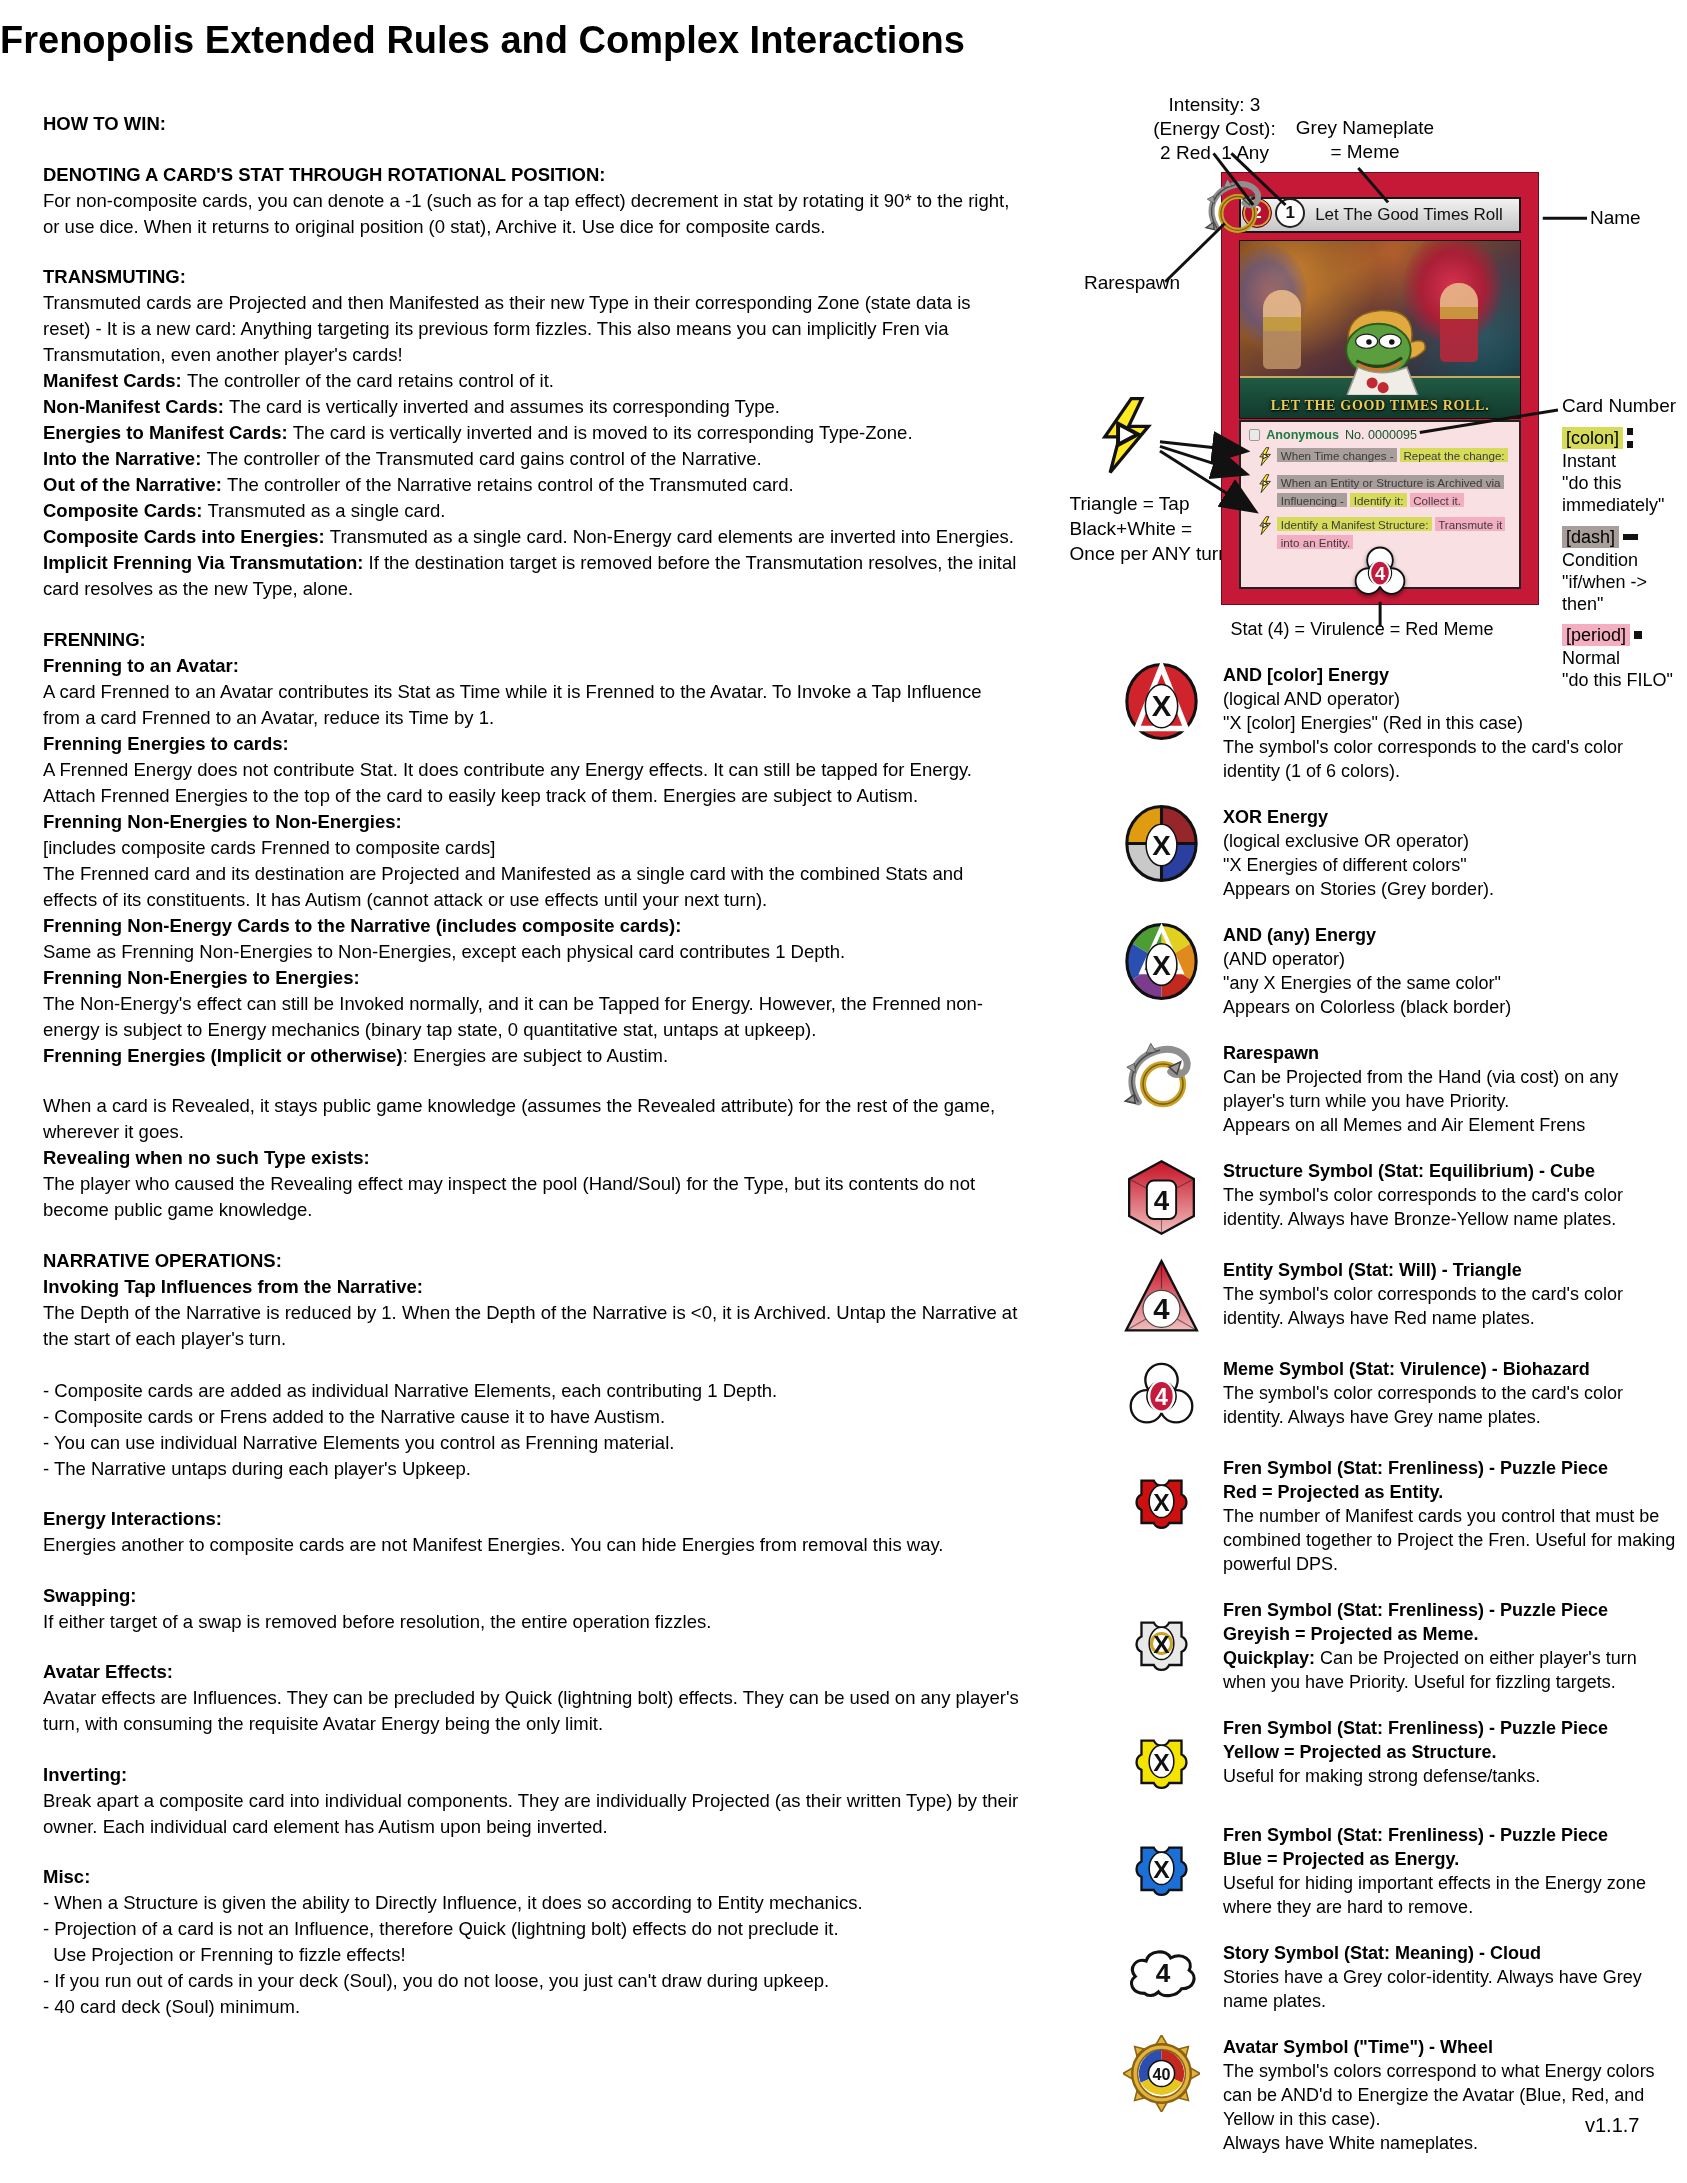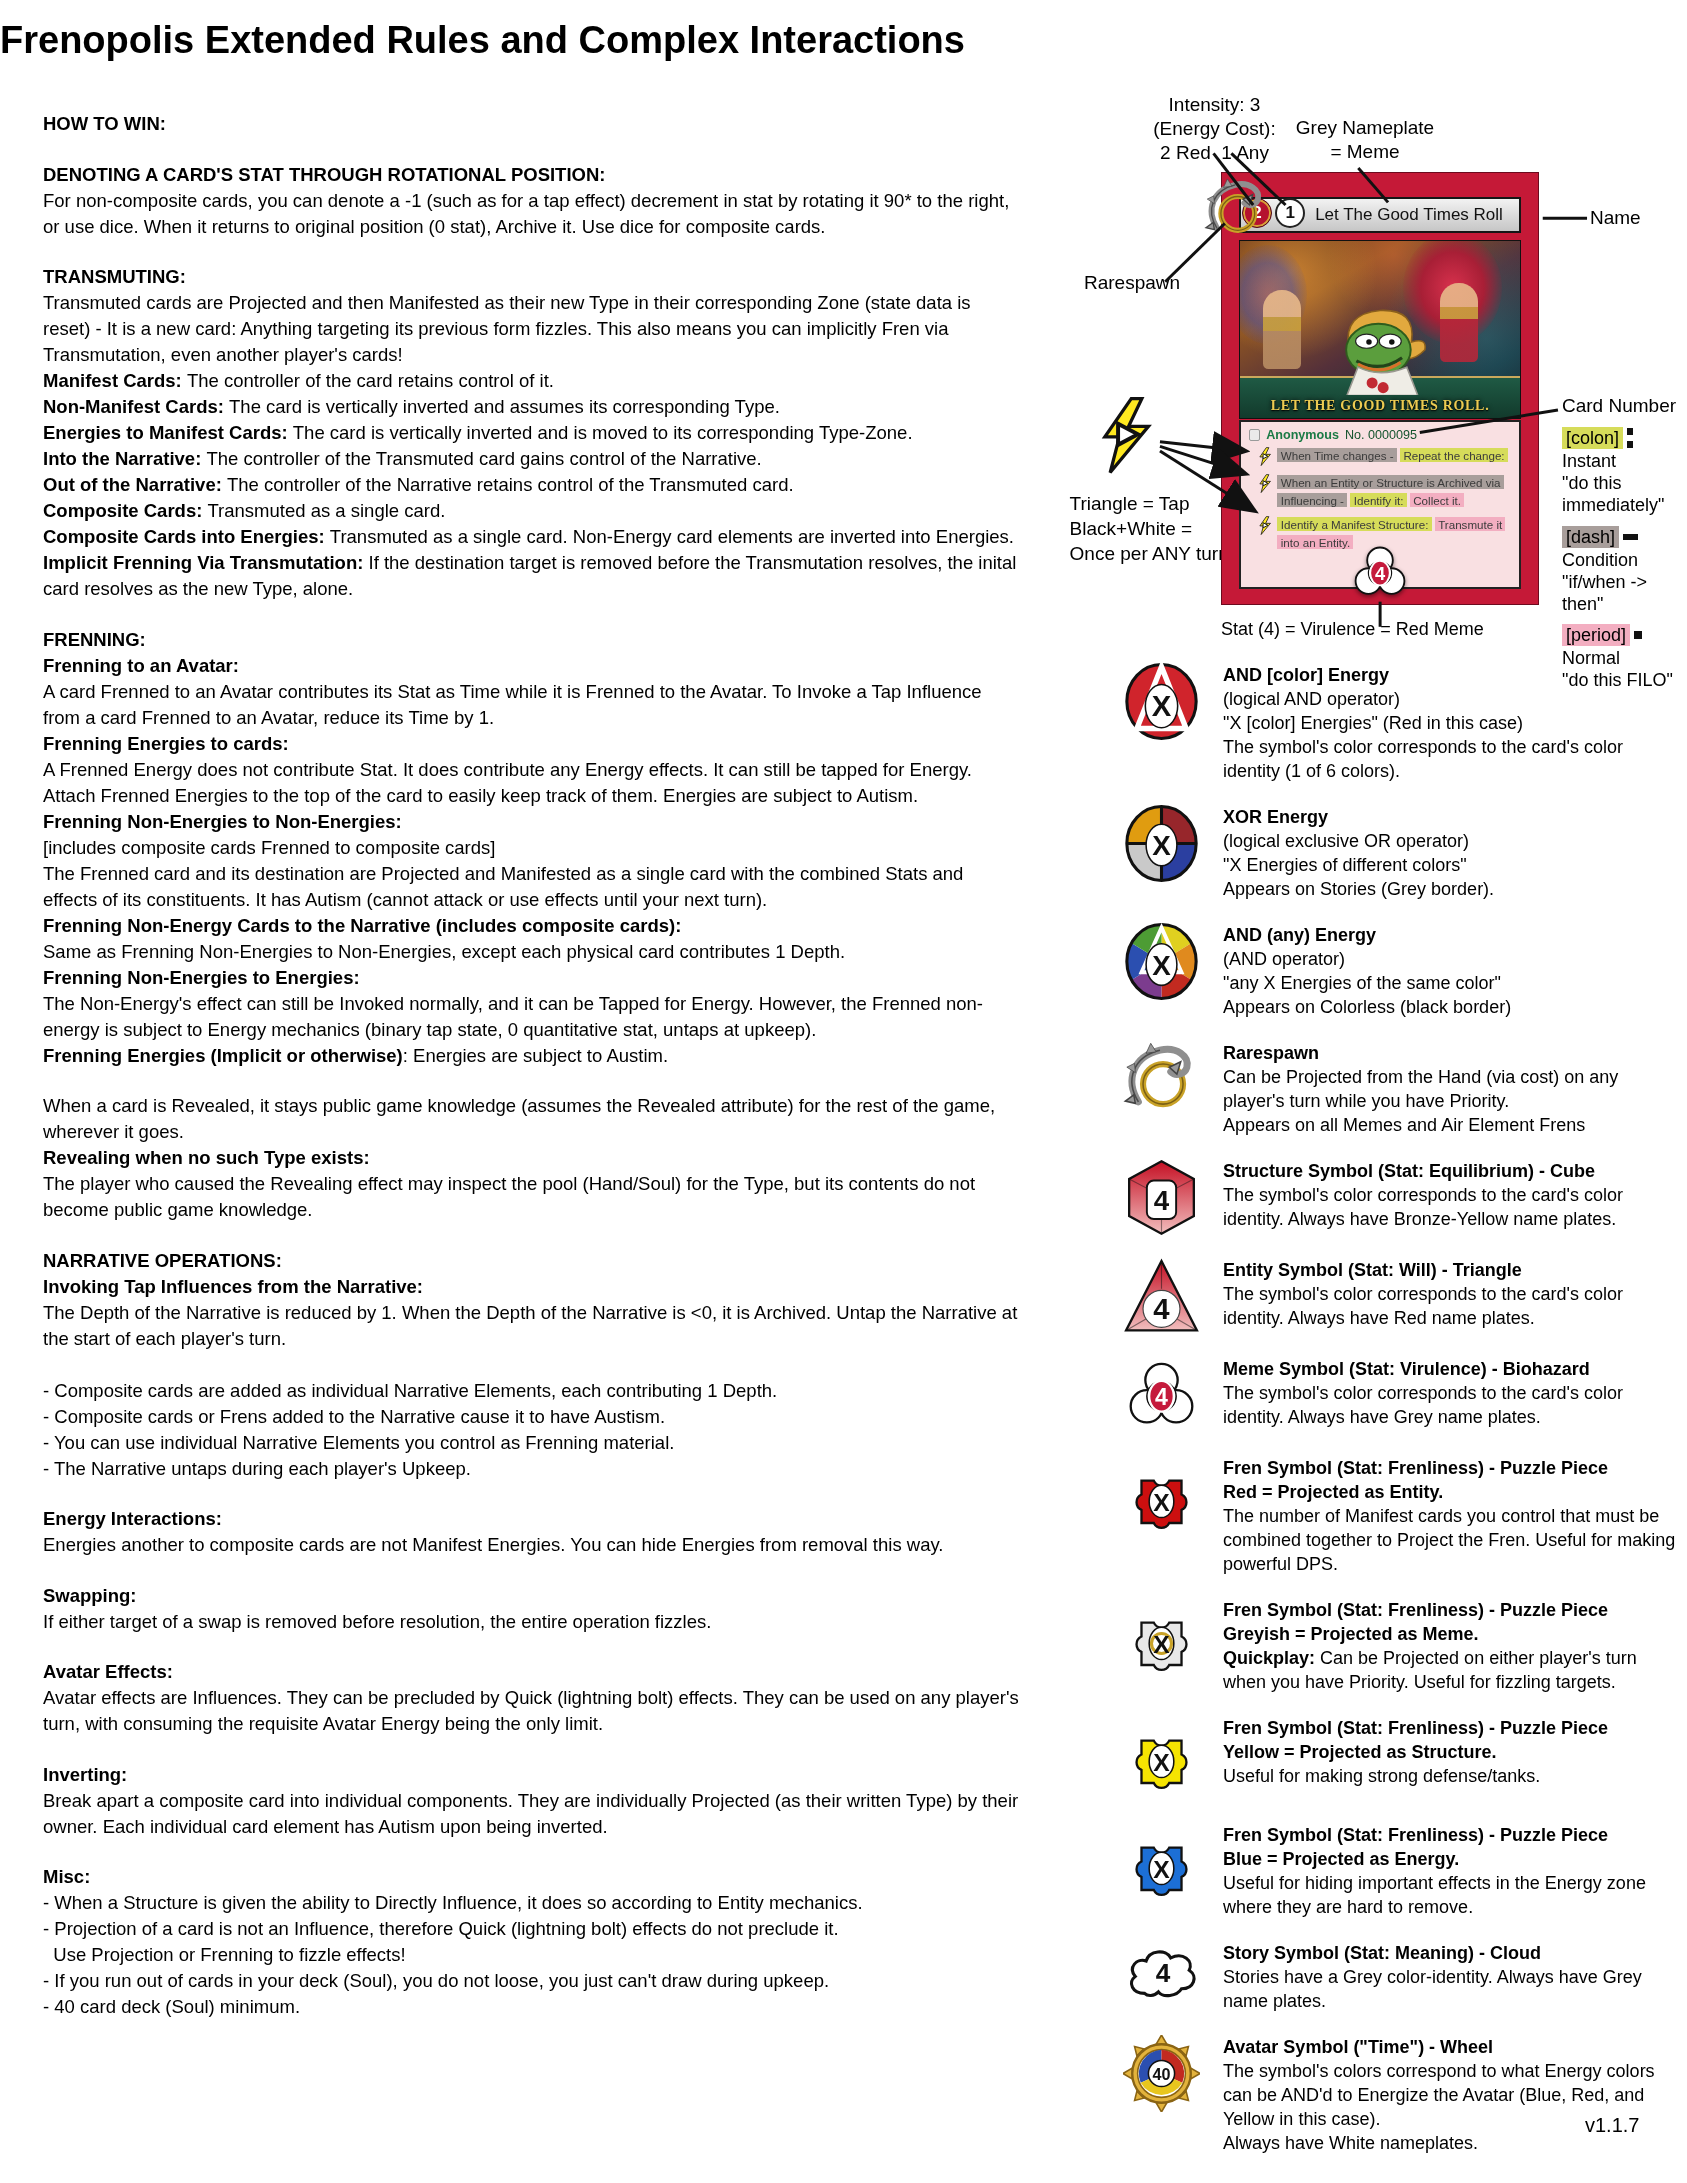--- a/index.html
+++ b/index.html
@@ -19,21 +19,21 @@
   
   .diagram{position:absolute;left:1059px;top:86px;width:629px;height:595px;}
   .overlay{position:absolute;left:0;top:0;width:629px;height:595px;pointer-events:none;z-index:6;}
   .lbl{position:absolute;font-size:19px;line-height:24px;white-space:pre-line;}
   .lbl-intensity{left:76px;top:6.6px;width:159px;text-align:center;}
   .lbl-nameplate{left:235px;top:30px;width:142px;text-align:center;}
   .lbl-name{left:531px;top:120px;}
   .lbl-rarespawn{left:25px;top:185px;}
   .lbl-cardnum{left:503px;top:308px;}
   .lbl-bolt{left:10.6px;top:405px;width:192px;line-height:25px;}
-  .stat-caption{position:absolute;left:162px;top:533px;width:318px;text-align:left;font-size:18px;}
+  .stat-caption{position:absolute;left:144px;top:533px;width:318px;text-align:center;font-size:18px;}
   .bigbolt{position:absolute;left:34px;top:310px;width:66px;height:81px;}
 
   .punct{position:absolute;left:503px;top:341px;width:126px;font-size:18px;line-height:22px;}
   .punct-item{margin-bottom:9.3px;}
   .punct-tagline{display:flex;align-items:center;gap:4px;margin-bottom:1.3px;}
   .punct-tag{padding:0 4px;}
   .sym-colon{width:6px;height:20px;background:linear-gradient(#111 0 6.6px,transparent 6.6px 13.2px,#111 13.2px 20px);}
   .sym-dash{width:14.6px;height:6px;background:#111;}
   .sym-period{width:8px;height:8px;background:#111;}
 

